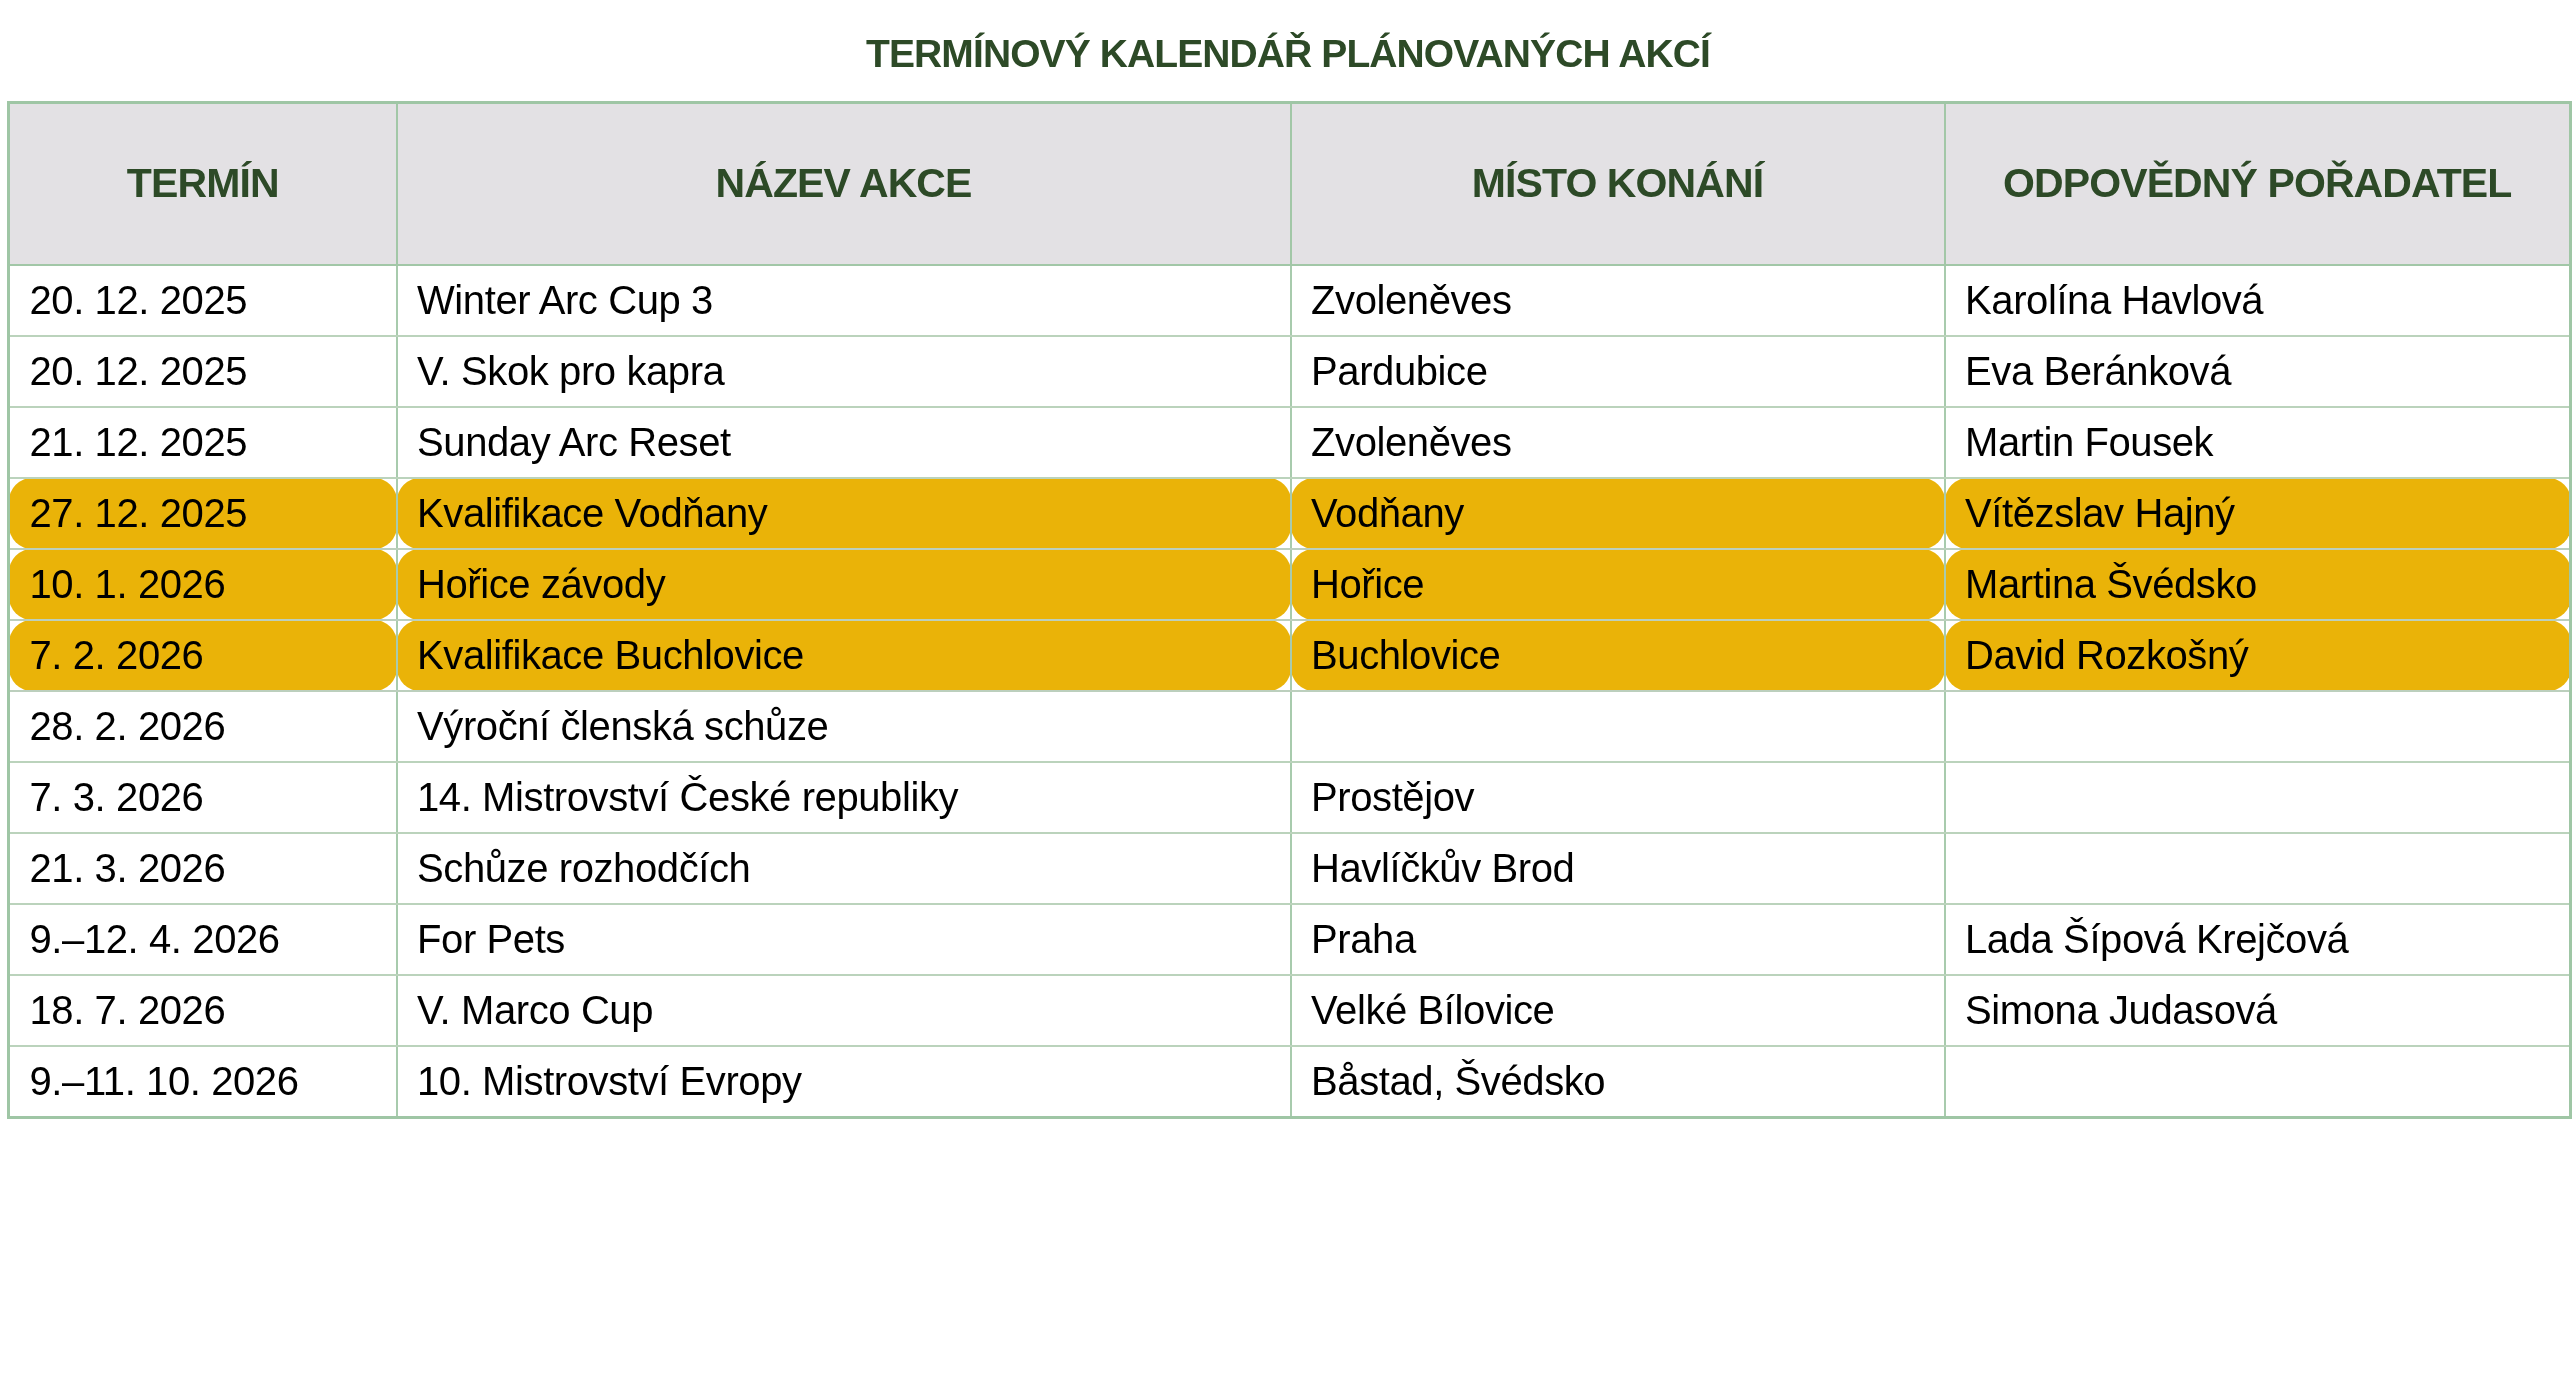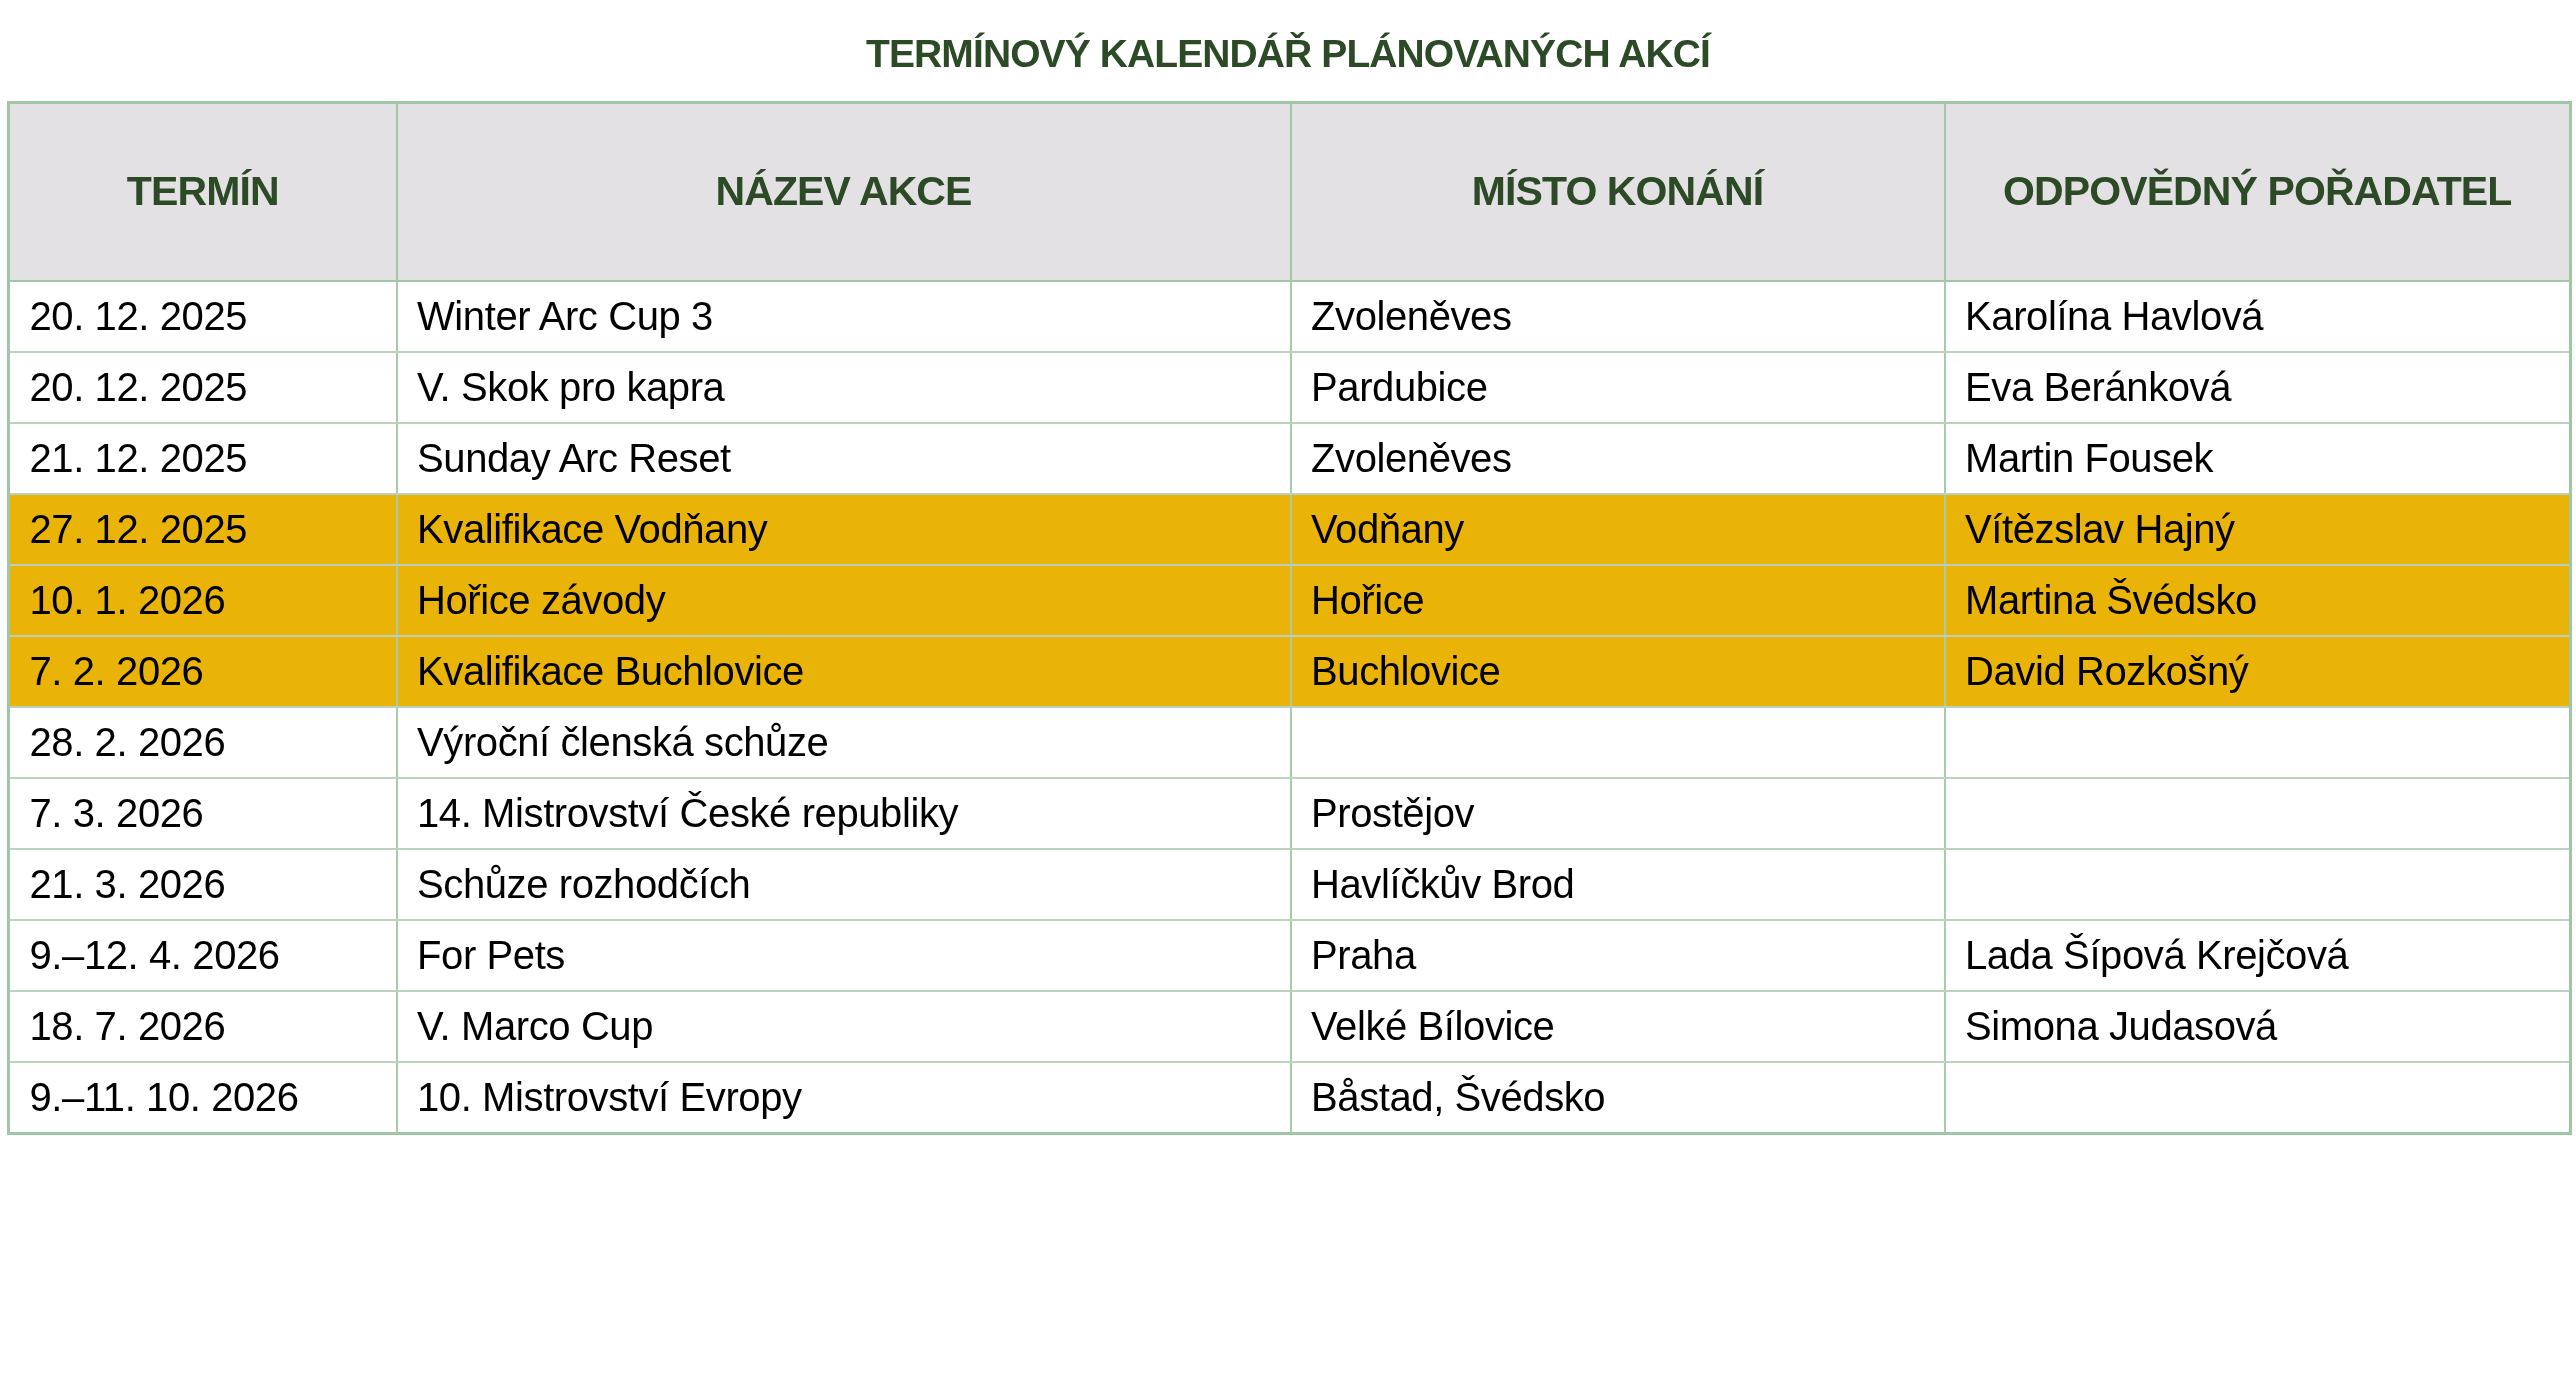--- a/index.html
+++ b/index.html
@@ -39,37 +39,38 @@
     background: #e3e1e4;
     color: #2d4a27;
     font-size: 41px;
     font-weight: bold;
     letter-spacing: -0.9px;
     text-align: center;
     vertical-align: middle;
     border-left: 2.7px solid #a2c7a7;
     border-right: 2.7px solid #a2c7a7;
     border-bottom: 2.7px solid #a2c7a7;
-    padding: 16px;
+    padding: 8px;
   }
   td {
     height: 69px;
     font-size: 40px;
     letter-spacing: -0.4px;
     color: #000000;
     text-align: left;
     vertical-align: middle;
     background: #ffffff;
     border-left: 2.7px solid #a8cbad;
     border-right: 2.7px solid #a8cbad;
     border-top: 2.7px solid #bbd3bc;
     border-bottom: 2.7px solid #bbd3bc;
     padding: 0 9px 0 19.5px;
     white-space: nowrap;
     overflow: hidden;
+    border-radius: 23px;
   }
   tr.highlight td {
     background: #eab308;
     border-top-color: #bccfbd;
     border-bottom-color: #bccfbd;
   }
 </style>
 </head>
 <body>
 

